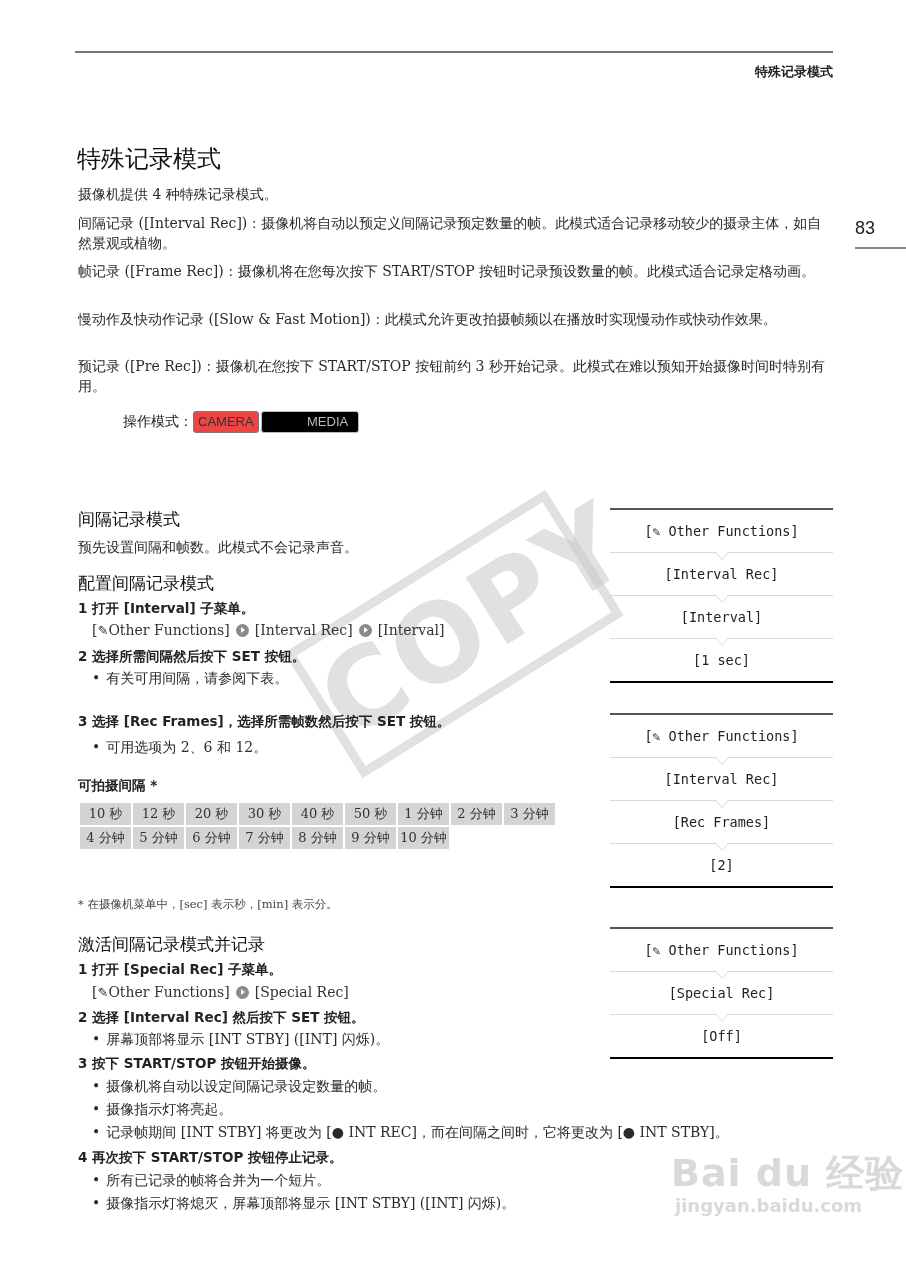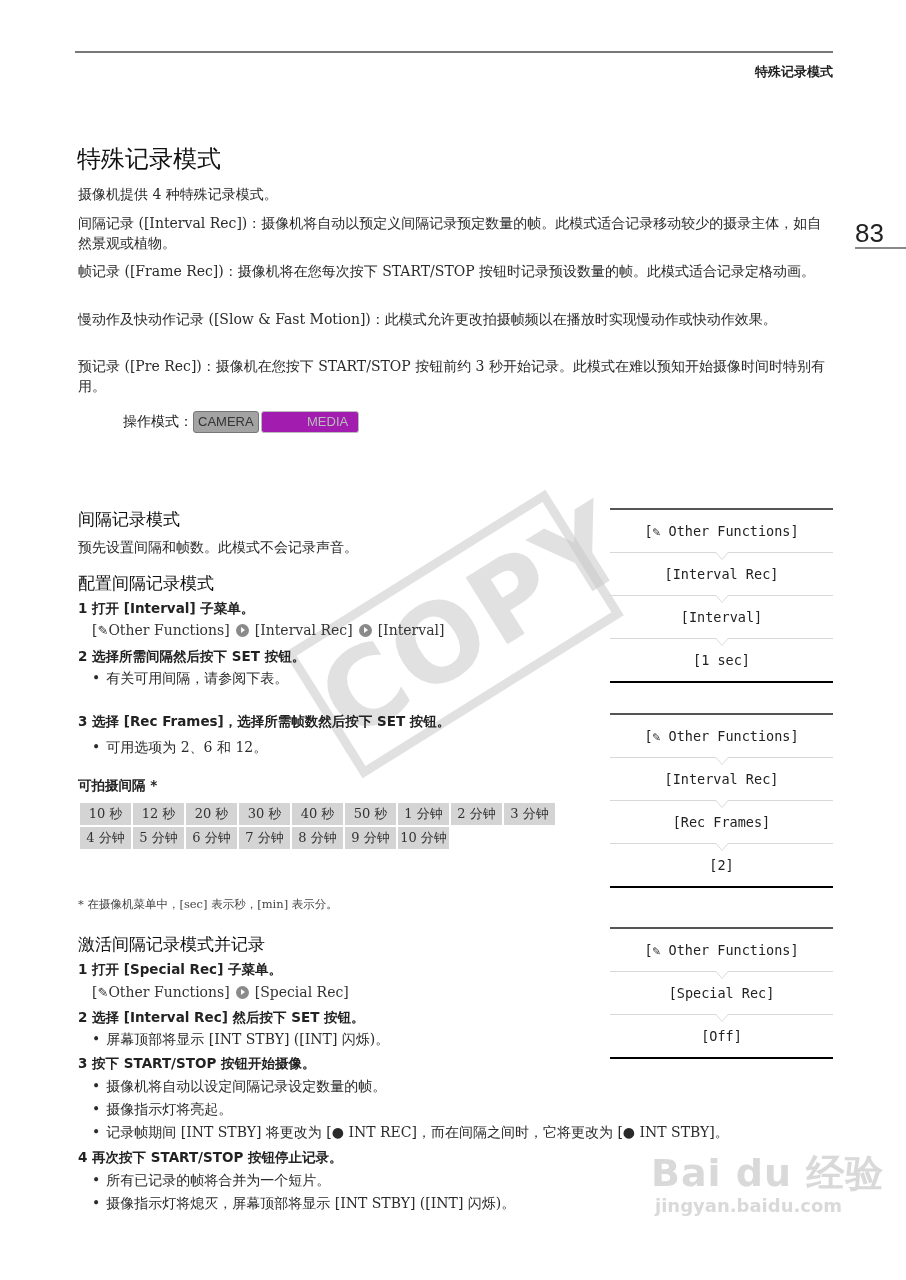--- a/index.html
+++ b/index.html
@@ -4,34 +4,34 @@
 <style>
   html, body { margin: 0; padding: 0; background: #ffffff; }
   body {
     width: 906px; height: 1280px; position: relative; overflow: hidden;
     font-family: "DejaVu Serif", "Liberation Serif", serif;
     color: #1a1a1a;
   }
   .abs { position: absolute; }
   .top-rule { left: 75px; top: 51px; width: 758px; height: 2px; background: #777; }
   .header-section { right: 73px; top: 63px; font-family: "DejaVu Sans", sans-serif; font-size: 13px; font-weight: bold; color: #222; }
-  .page-number { left: 855px; top: 218px; font-family: "Liberation Sans", sans-serif; font-size: 26px; color: #222; }
+  .page-number { left: 855px; top: 218px; font-family: "Liberation Sans", sans-serif; font-size: 18px; color: #222; }
   .page-num-rule { left: 855px; top: 247px; width: 51px; height: 2px; background: #888; }
 
   .h1 { left: 77px; top: 143px; font-family: "DejaVu Sans", sans-serif; font-size: 24px; color: #111; }
   .body-text { font-size: 14px; line-height: 20px; color: #2a2a2a; }
   .para { left: 78px; width: 750px; }
 
   .mode-row { left: 78px; top: 411px; display: flex; align-items: center; font-size: 14px; margin-left: 45px; }
   .mode-badge {
     font-family: "Liberation Sans", sans-serif; font-size: 13px; padding: 1px 4px;
     border-radius: 3px; height: 18px; line-height: 18px; margin-right: 2px;
   }
-  .mode-camera { border: 1px solid #777; background: #a3a3a3; color: #333; }
-  .mode-media { border: 1px solid #bbb; background: #a21caf; color: #bbb; width: 52px; text-align: center; padding-left: 40px; }
+  .mode-camera { border: 1px solid #777; background: #ef4444; color: #333; }
+  .mode-media { border: 1px solid #bbb; background: #000000; color: #bbb; width: 52px; text-align: center; padding-left: 40px; }
 
   .h2 { font-family: "DejaVu Sans", sans-serif; font-size: 17px; color: #111; }
   .step { font-family: "DejaVu Sans", sans-serif; font-size: 13.5px; font-weight: bold; color: #222; }
   .crumb { font-size: 14px; color: #333; display: flex; align-items: center; white-space: nowrap; }
   .crumb .arrow {
     display: inline-block; width: 13px; height: 13px; border-radius: 50%;
     background: #8a8a8a; margin: 0 6px; position: relative;
   }
   .crumb .arrow::after {
     content: ""; position: absolute; left: 5px; top: 3.5px;
@@ -66,21 +66,21 @@
   }
   .wrench { display: inline-block; font-size: 13px; }
 
   .copy-stamp {
     left: 300px; top: 560px; width: 290px; height: 130px;
     border: 9px solid rgba(200,200,200,0.55);
     transform: rotate(-32deg);
     font-family: "DejaVu Sans", sans-serif; font-weight: bold; font-size: 108px;
     color: rgba(200,200,200,0.55); text-align: center; line-height: 130px; letter-spacing: 2px;
   }
-  .baidu { left: 651px; top: 1148px; color: rgba(210,210,210,0.85); font-family: "DejaVu Sans", sans-serif; }
+  .baidu { left: 671px; top: 1148px; color: rgba(210,210,210,0.85); font-family: "DejaVu Sans", sans-serif; }
   .baidu-logo { font-size: 38px; font-weight: bold; letter-spacing: 1px; }
   .baidu-sub { font-size: 18px; font-weight: bold; margin-top: -4px; margin-left: 4px; }
 </style>
 </head>
 <body>
 
 <div class="abs top-rule"></div>
 <div class="abs header-section">特殊记录模式</div>
 <div class="abs page-number">83</div>
 <div class="abs page-num-rule"></div>

